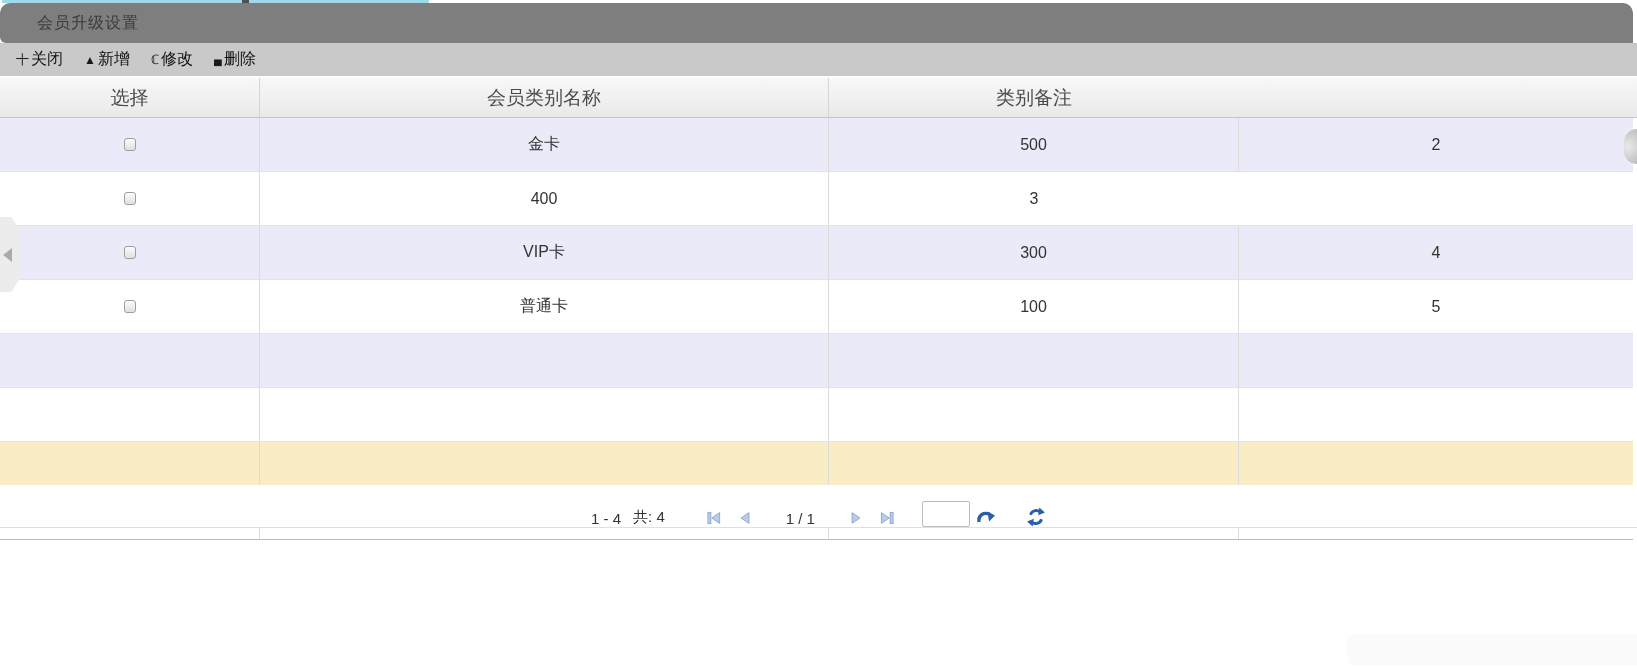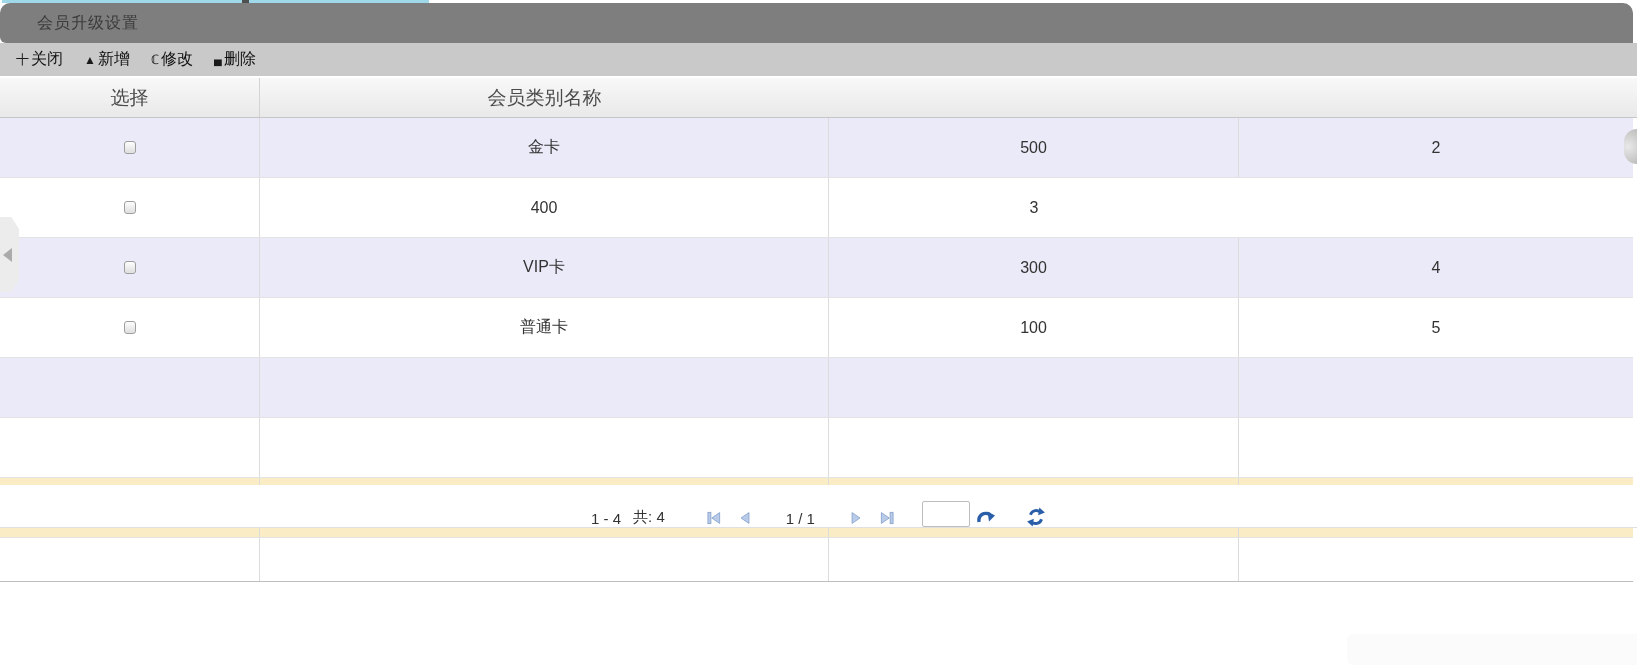--- a/index.html
+++ b/index.html
@@ -36,21 +36,21 @@
   }
   .grid-header .th{
     display:flex;align-items:center;justify-content:center;
     font-size:19px;color:#4a4a4a;border-right:1px solid #d4d4d4;box-sizing:border-box;
   }
   .grid-header .th:last-child{border-right:none;}
   
   .grid-body{position:absolute;top:118px;left:0;right:4px;}
   .tr{
     display:grid;grid-template-columns:260px 569px 410px 1fr;
-    height:60px;box-sizing:border-box;border-bottom:1px solid #e3e3e3;background:#ffffff;
+    height:54px;box-sizing:border-box;border-bottom:1px solid #e3e3e3;background:#ffffff;
   }
   .tr.alt{background:#eaeaf9;}
   .tr.hl{background:#faecc5;}
   .tr.last{height:44px;border-bottom:1px solid #bdbdbd;}
   .td{
     display:flex;align-items:center;justify-content:center;
     font-size:16px;color:#333;border-right:1px solid #dcdcdc;box-sizing:border-box;
   }
   .td:last-child{border-right:none;}
   .cb{
@@ -125,20 +125,21 @@
   </button>
   <button class="tbtn">
     <span class="ticon blk">▄</span>
     <span>删除</span>
   </button>
 </div>
 
 <div class="grid-header">
   <div class="th">选择</div>
   <div class="th">会员类别名称</div>
+  <div class="th">类别备注</div>
 </div>
 
 <div class="grid-body">
   <div class="tr alt">
     <div class="td">
         <input type="checkbox" class="cb" style="">
       </div>
     <div class="td">金卡</div>
     <div class="td">500</div>
     <div class="td">2</div>

